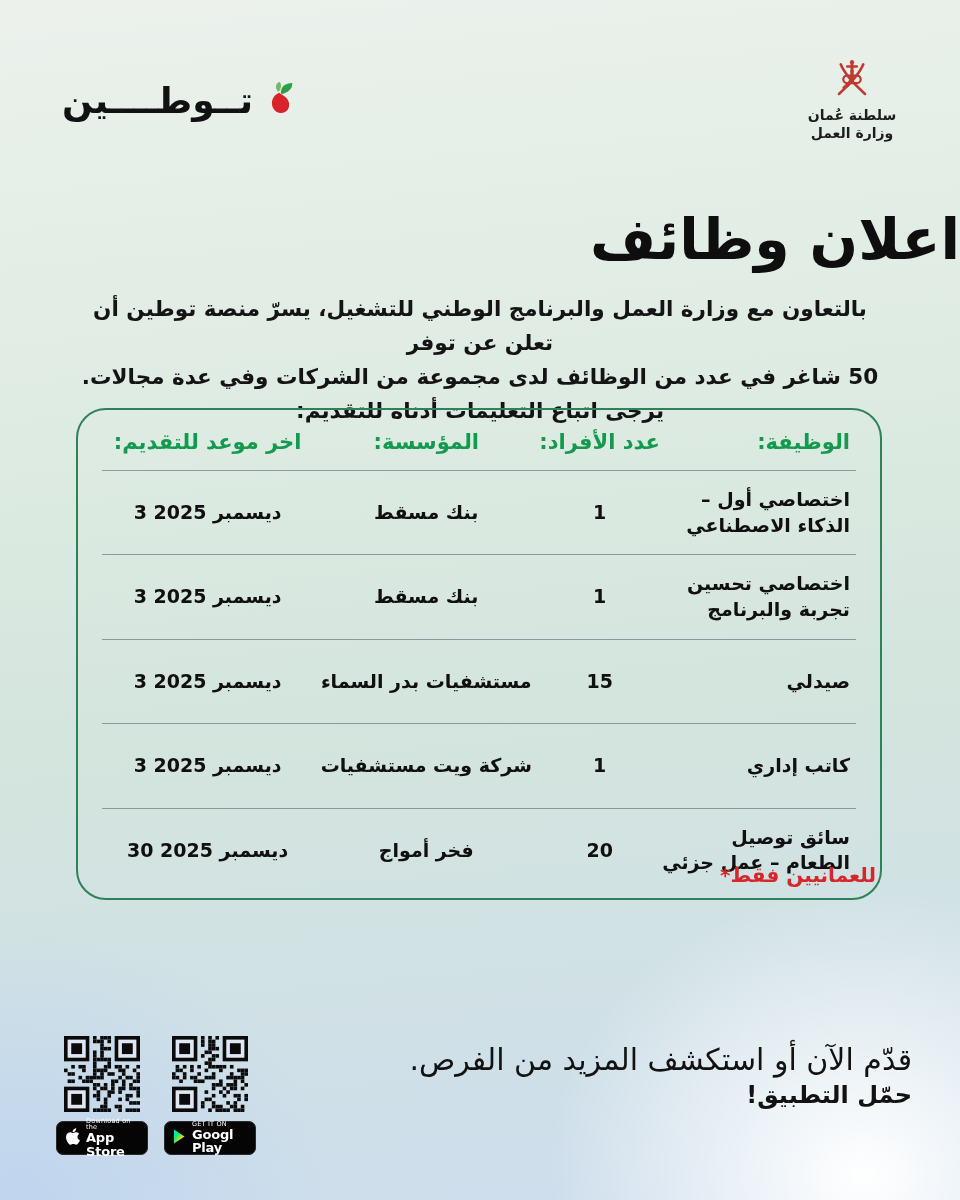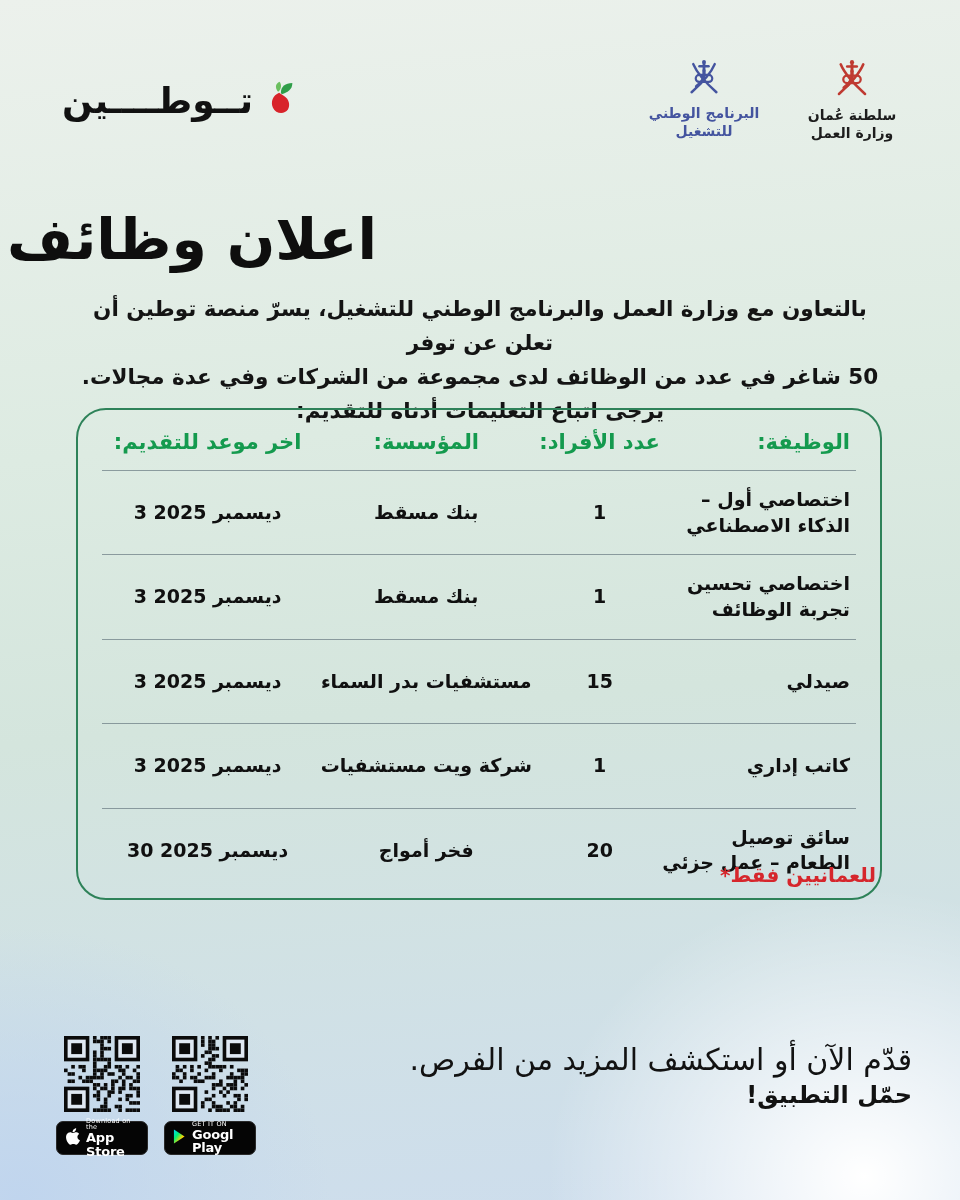--- a/index.html
+++ b/index.html
@@ -14,21 +14,21 @@
   }
   
   .tawteen{position:absolute;top:80px;left:62px;display:flex;align-items:center;gap:12px;direction:ltr;}
   .tawteen .wordmark{font-size:36px;font-weight:bold;color:#111;letter-spacing:-1px;direction:rtl;}
   .partners{position:absolute;top:58px;right:48px;display:flex;gap:28px;align-items:flex-start;direction:ltr;}
   .partner{display:flex;flex-direction:column;align-items:center;width:120px;}
   .partner .caption{font-size:14px;font-weight:bold;text-align:center;line-height:1.3;margin-top:4px;}
   .nep{color:#44549f;}
   .mol-caption{color:#1d1d1d;font-size:13px;}
   
-  .title{position:absolute;top:168px;left:0;right:0;text-align:left;font-size:57px;font-weight:bold;color:#0e0e0e;padding-left:7px;}
+  .title{position:absolute;top:168px;left:0;right:0;text-align:right;font-size:57px;font-weight:bold;color:#0e0e0e;padding-left:7px;}
   .intro{position:absolute;top:292px;left:70px;right:70px;text-align:center;font-size:21.5px;font-weight:bold;line-height:1.58;color:#141414;}
   
   .card{
     position:absolute;top:408px;left:76px;right:78px;height:492px;
     border:2px solid #2e8259;border-radius:30px;
     display:flex;flex-direction:column;box-sizing:border-box;padding:4px 0 6px;
   }
   .trow{
     display:grid;grid-template-columns:26% 16% 30% 28%;align-items:center;
     margin:0 24px;flex:1;
@@ -71,39 +71,20 @@
     <span>
       <svg viewBox="0 0 34 40" width="30" height="36">
         <path d="M16 13 C9 16 6 23 9 30 C12 37 22 38 26 32 C29 27 27 20 22 17 Z" fill="#d8232a"></path>
         <path d="M18 13 C18 6 23 2 31 2 C31 9 26 13 19 14.5 Z" fill="#2f9e49"></path>
         <path d="M14.5 11.5 C11 7 12 2.5 16.5 0.5 C19.5 4.5 18 9 15.5 11.5 Z" fill="#6abf5e"></path>
       </svg>
     </span>
   </div>
 
   <div class="partners">
-    <div class="partner nep">
-      <span>
-        <svg class="emblem" viewBox="0 0 46 50" width="38" height="42" style="color:#44549f">
-          <g fill="none" stroke="currentColor" stroke-linecap="round">
-            <path d="M10 7 C15 19 29 33 38 41" stroke-width="3"></path>
-            <path d="M36 7 C31 19 17 33 8 41" stroke-width="3"></path>
-            <path d="M23 6 v9" stroke-width="3.4"></path>
-            <path d="M17.5 9.5 h11" stroke-width="3"></path>
-            <path d="M23 15 c1 8 -1 14 -9 19" stroke-width="4"></path>
-            <rect x="13" y="20" width="20" height="8.5" rx="4.2" stroke-width="2.6"></rect>
-          </g>
-          <circle cx="23" cy="4.5" r="2.4" fill="currentColor"></circle>
-        </svg>
-      </span>
-      <div class="caption">
-        <div>البرنامج الوطني</div>
-        <div>للتشغيل</div>
-      </div>
-    </div>
     <div class="partner">
       <span>
         <svg class="emblem" viewBox="0 0 46 50" width="40" height="44" style="color:#bf3a31">
           <g fill="none" stroke="currentColor" stroke-linecap="round">
             <path d="M10 7 C15 19 29 33 38 41" stroke-width="3"></path>
             <path d="M36 7 C31 19 17 33 8 41" stroke-width="3"></path>
             <path d="M23 6 v9" stroke-width="3.4"></path>
             <path d="M17.5 9.5 h11" stroke-width="3"></path>
             <path d="M23 15 c1 8 -1 14 -9 19" stroke-width="4"></path>
             <rect x="13" y="20" width="20" height="8.5" rx="4.2" stroke-width="2.6"></rect>
@@ -136,21 +117,21 @@
 
     <div class="trow">
       <div class="td c-job">اختصاصي أول –
 الذكاء الاصطناعي</div>
       <div class="td c-count">1</div>
       <div class="td c-org">بنك مسقط</div>
       <div class="td c-deadline">3 ديسمبر 2025</div>
     </div>
     <div class="trow">
       <div class="td c-job">اختصاصي تحسين
-تجربة الوظائف</div>
+تجربة والبرنامج</div>
       <div class="td c-count">1</div>
       <div class="td c-org">بنك مسقط</div>
       <div class="td c-deadline">3 ديسمبر 2025</div>
     </div>
     <div class="trow">
       <div class="td c-job">صيدلي</div>
       <div class="td c-count">15</div>
       <div class="td c-org">مستشفيات بدر السماء</div>
       <div class="td c-deadline">3 ديسمبر 2025</div>
     </div>

